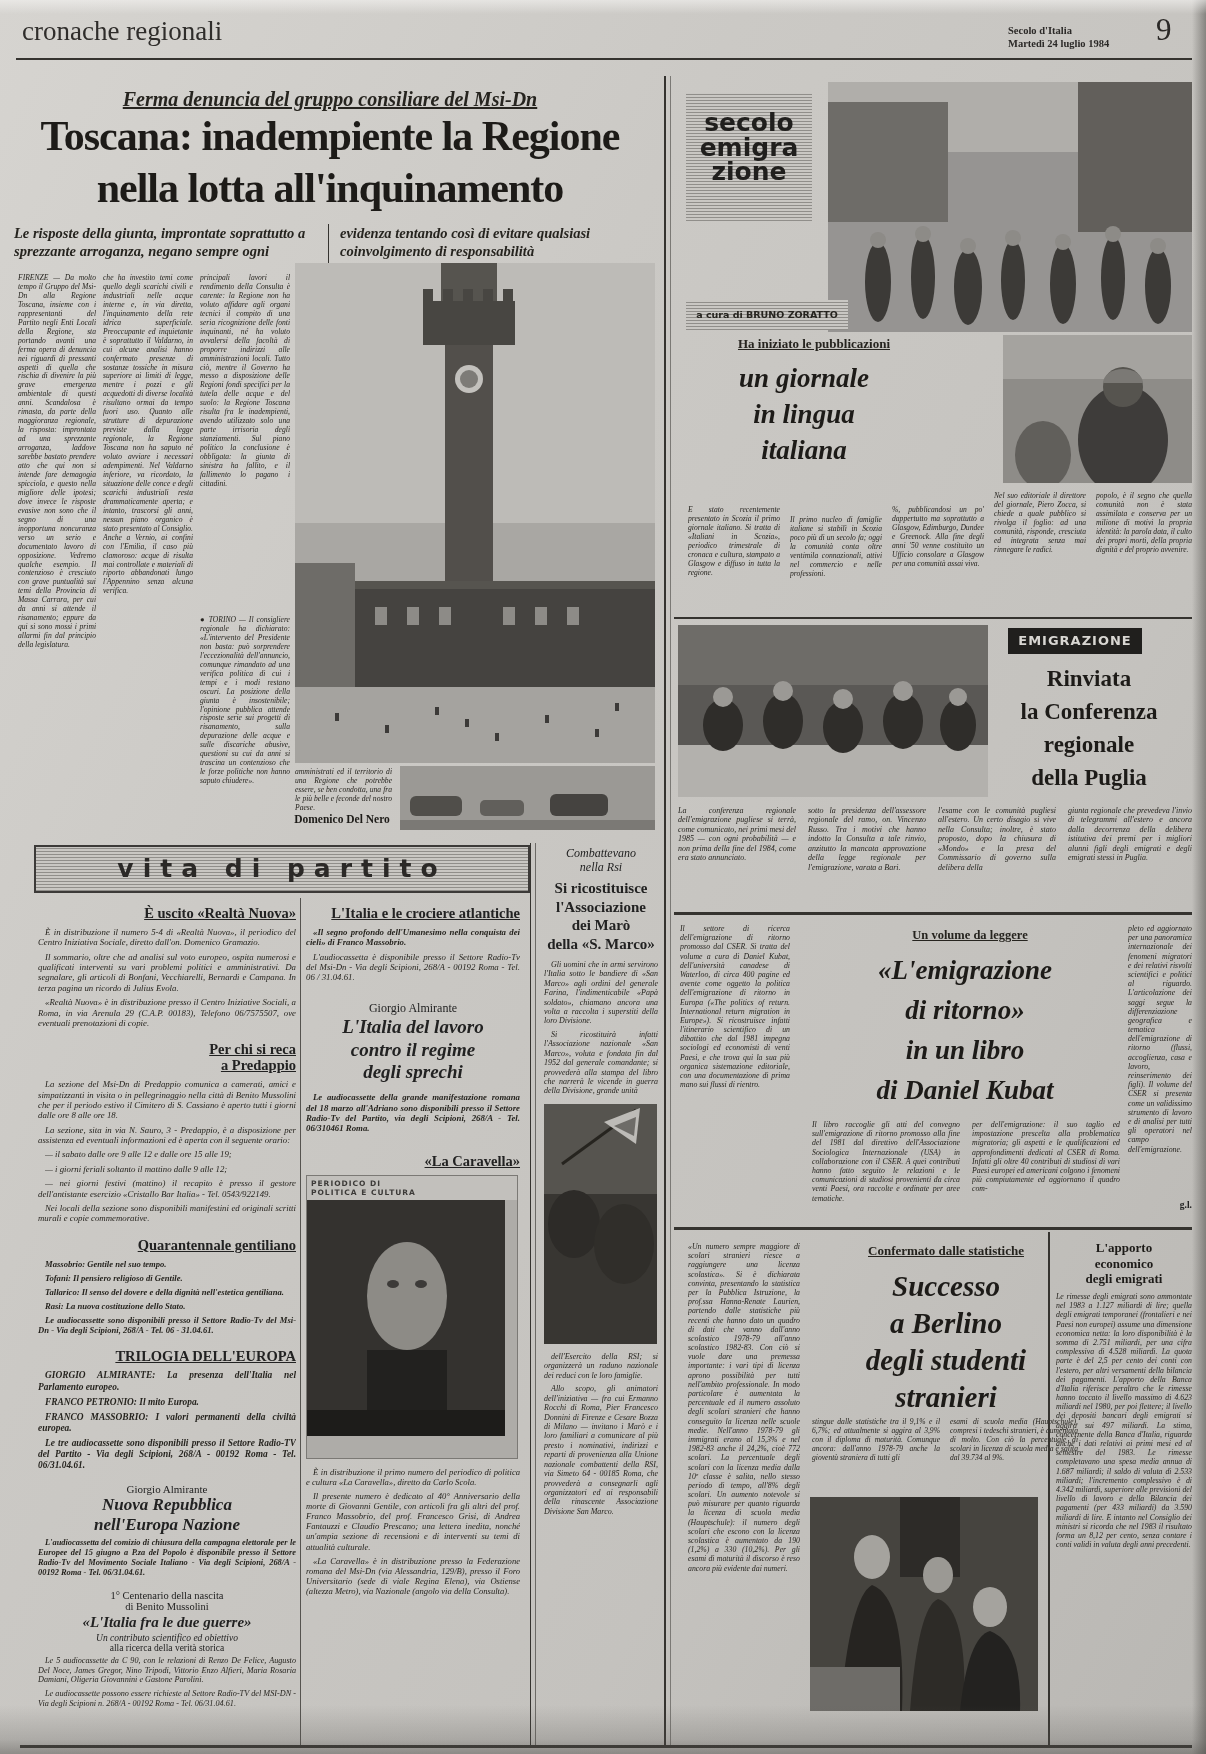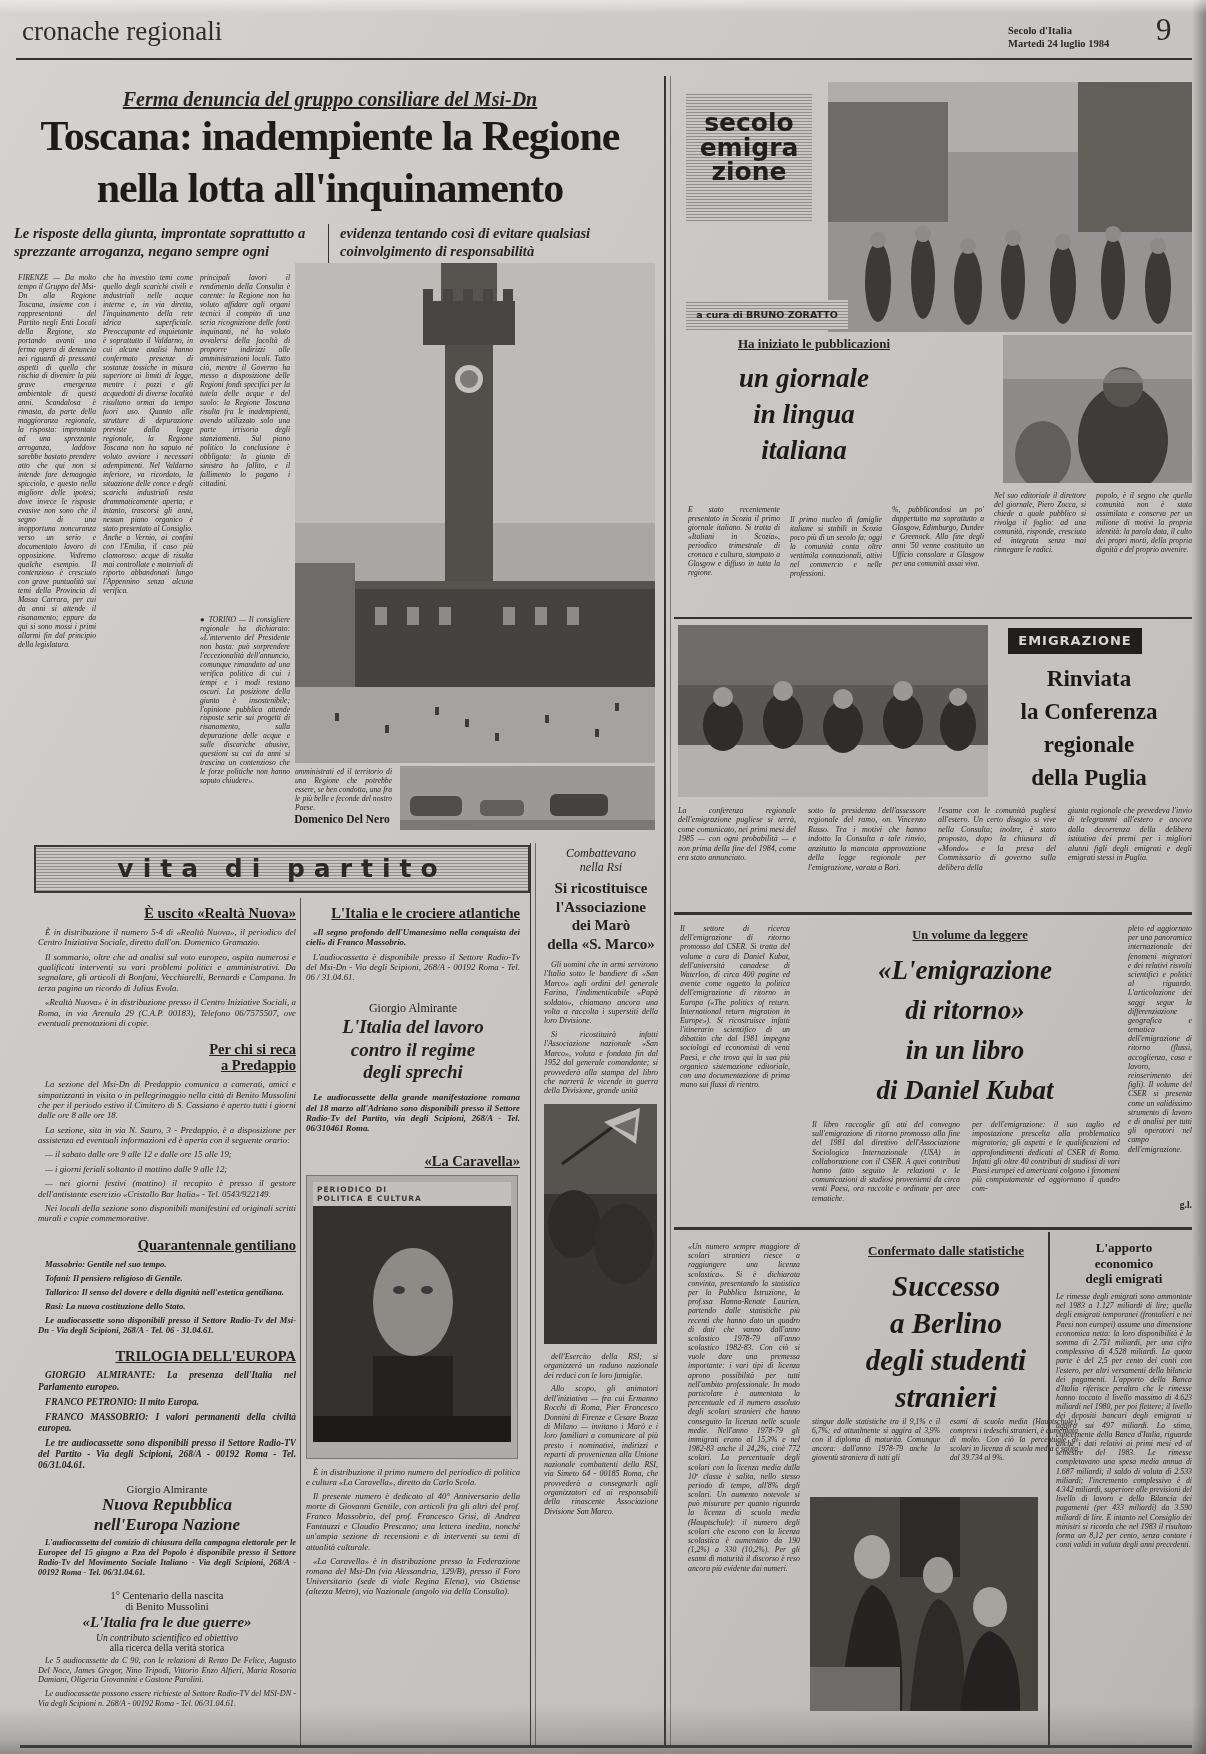--- a/index.html
+++ b/index.html
@@ -158,21 +158,21 @@
         <p>L'audiocassetta è disponibile presso il Settore Radio-Tv del Msi-Dn - Via degli Scipioni, 268/A - 00192 Roma - Tel. 06 / 31.04.61.</p>
       </div>
     <div class="center" style="font-size:12px;margin-top:14px;">Giorgio Almirante</div>
     <div class="center it serif-b" style="font-size:19px;line-height:1.2;">L'Italia del lavoro</div>
     <div class="center it serif-b" style="font-size:19px;line-height:1.2;">contro il regime</div>
     <div class="center it serif-b" style="font-size:19px;line-height:1.2;margin-bottom:8px;">degli sprechi</div>
     <div class="jtext" style="font-size:8.8px;font-weight:bold;">
         <p>Le audiocassette della grande manifestazione romana del 18 marzo all'Adriano sono disponibili presso il Settore Radio-Tv del Partito, via degli Scipioni, 268/A - Tel. 06/310461 Roma.</p>
       </div>
     <h3 style="margin-top:16px;">«La Caravella»</h3>
-    <div style="width:212px;height:284px;background:#aeaca8;border:1px solid #7b7975;box-sizing:border-box;padding:6px;">
+    <div style="width:212px;height:284px;background:#aeaca8;border:1px solid #7b7975;box-sizing:border-box;">
       <div style="background:#c2c0bc;padding:3px 4px;font-family:'DejaVu Sans',sans-serif;font-weight:bold;font-size:7.5px;letter-spacing:1px;color:#3c3a38;">
         <div>PERIODICO DI</div>
         <div>POLITICA E CULTURA</div>
       </div>
       <svg width="198" height="236" viewBox="0 0 198 236">
         <rect width="198" height="236" fill="#34322f"></rect>
         <ellipse cx="100" cy="96" rx="40" ry="54" fill="#8d8b86"></ellipse>
         <ellipse cx="86" cy="84" rx="6" ry="4" fill="#3c3a38"></ellipse>
         <ellipse cx="114" cy="84" rx="6" ry="4" fill="#3c3a38"></ellipse>
         <rect x="60" y="150" width="80" height="86" fill="#22211f"></rect>

